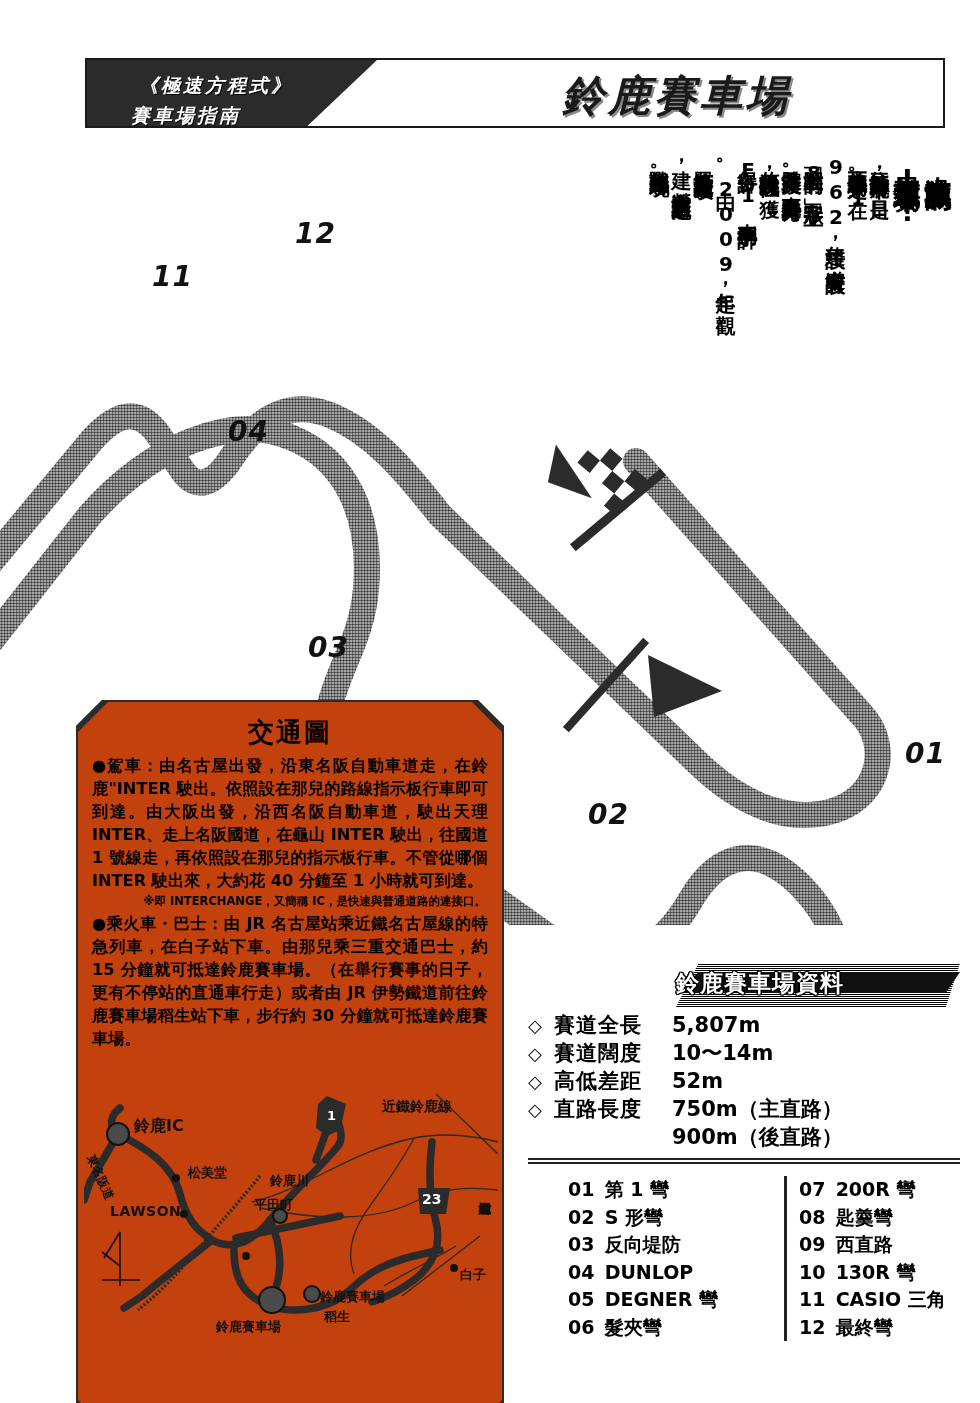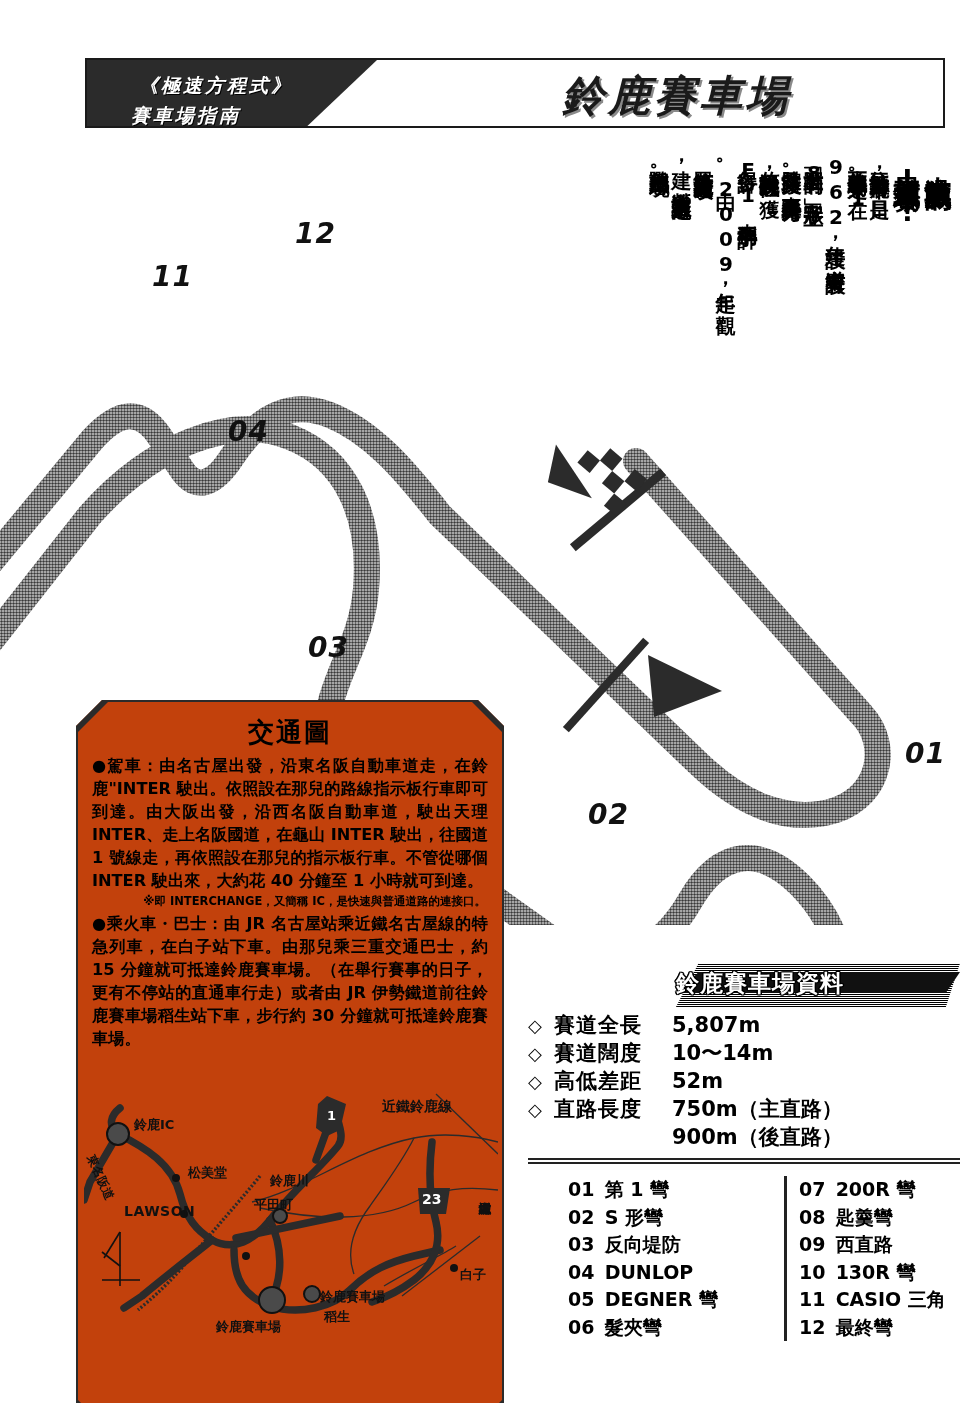--- a/index.html
+++ b/index.html
@@ -433,24 +433,24 @@
       <g>
         <polygon points="334,98 366,98 362,124 336,124" fill="#2b2b2b"></polygon>
       </g>
     </svg>
 
     
     <div class="maplab" style="left:243px;top:18px;color:#fff;font-size:13px;">1</div>
     <div class="maplab" style="left:338px;top:101px;color:#fff;font-size:14px;">23</div>
 
     
-    <div class="maplab" style="left:50px;top:26px;font-size:13px;">鈴鹿IC</div>
+    <div class="maplab" style="left:50px;top:26px;font-size:16px;">鈴鹿IC</div>
     <div class="maplab rot" style="left:14px;top:62px;transform:rotate(66deg);font-size:12px;">東名阪道</div>
     <div class="maplab" style="left:104px;top:74px;font-size:13px;">松美堂</div>
-    <div class="maplab" style="left:40px;top:113px;font-size:14px;letter-spacing:0.5px;">LAWSON</div>
+    <div class="maplab" style="left:26px;top:113px;font-size:14px;letter-spacing:0.5px;">LAWSON</div>
     <div class="maplab" style="left:186px;top:82px;font-size:13px;">鈴鹿川</div>
     <div class="maplab" style="left:170px;top:106px;font-size:13px;">平田町</div>
     <div class="maplab" style="left:298px;top:8px;font-size:14px;">近鐵鈴鹿線</div>
     <div class="maplab vert" style="left:392px;top:102px;font-size:12.5px;">近鐵名古屋線</div>
     <div class="maplab" style="left:376px;top:176px;font-size:13px;">白子</div>
     <div class="maplab" style="left:236px;top:198px;font-size:13px;">鈴鹿賽車場</div>
     <div class="maplab" style="left:240px;top:218px;font-size:13px;">稻生</div>
     <div class="maplab" style="left:132px;top:228px;font-size:13px;">鈴鹿賽車場</div>
   </div>
 </div>

